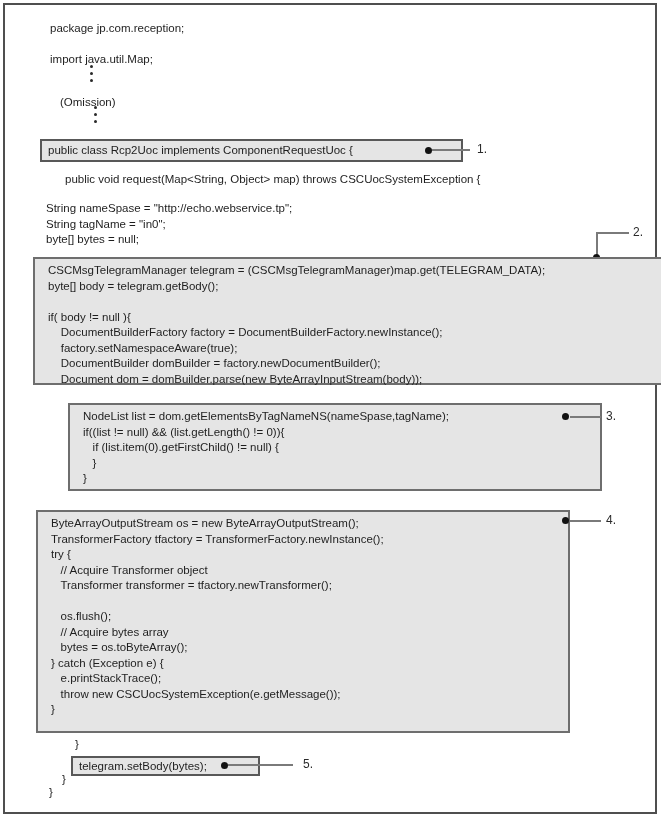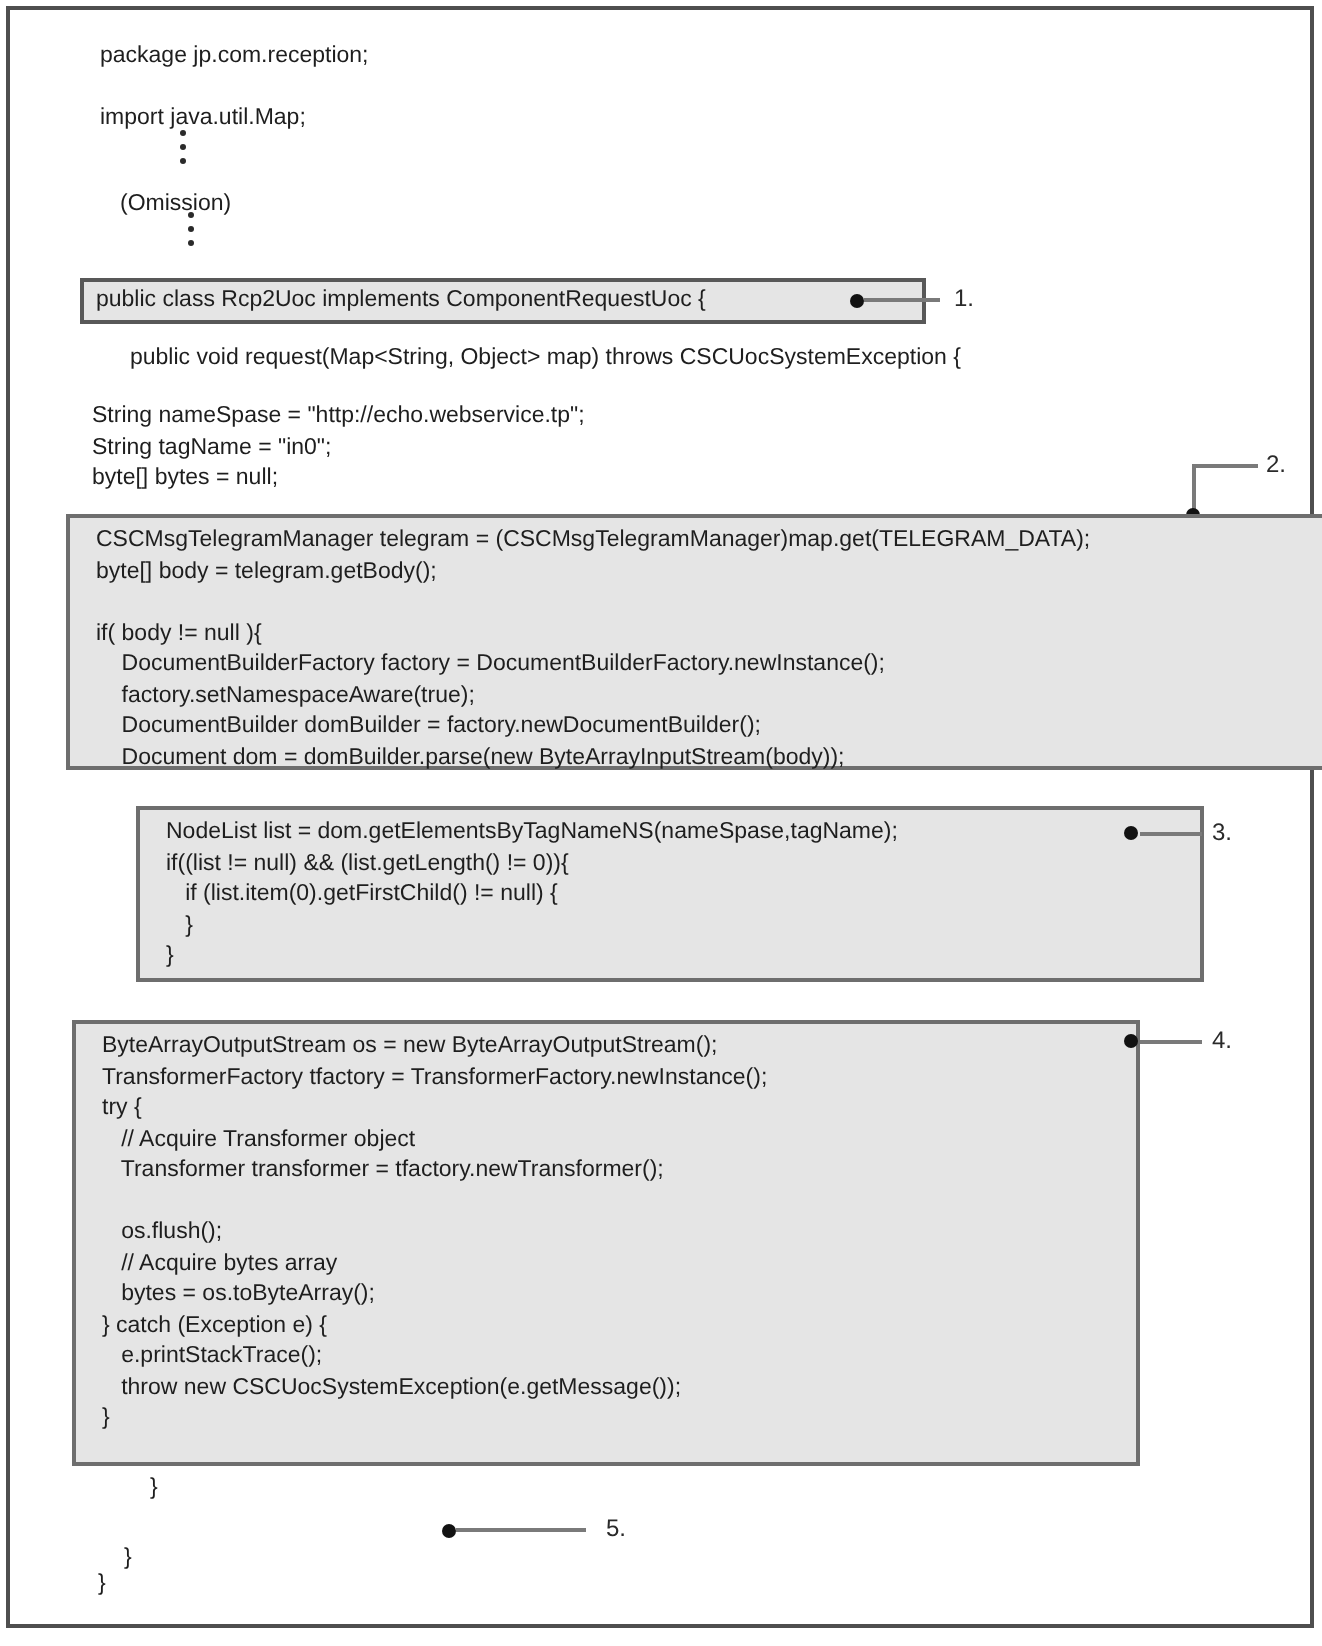--- a/index.html
+++ b/index.html
@@ -98,19 +98,20 @@
       <div class="code-line">   e.printStackTrace();</div>
       <div class="code-line">   throw new CSCUocSystemException(e.getMessage());</div>
       <div class="code-line">}</div>
     </div>
   <div class="abs leader-dot" style="left:562px; top:517px;"></div>
   <div class="abs leader-h" style="left:570px; top:520px; width:31px;"></div>
   <div class="abs callout-label" style="left:606px; top:513px;">4.</div>
 
   <div class="abs single-line" style="left:43px; top:738px;">}</div>
 
+  <div class="abs code-box thin single-line" style="left:39px; top:756px; width:189px; height:20px; line-height:16px;">telegram.setBody(bytes);</div>
   <div class="abs leader-dot" style="left:221px; top:762px;"></div>
   <div class="abs leader-h" style="left:228px; top:764px; width:65px;"></div>
   <div class="abs callout-label" style="left:303px; top:757px;">5.</div>
 
   <div class="abs single-line" style="left:30px; top:773px;">}</div>
   <div class="abs single-line" style="left:17px; top:786px;">}</div>
 </div>
 
 </body></html>

